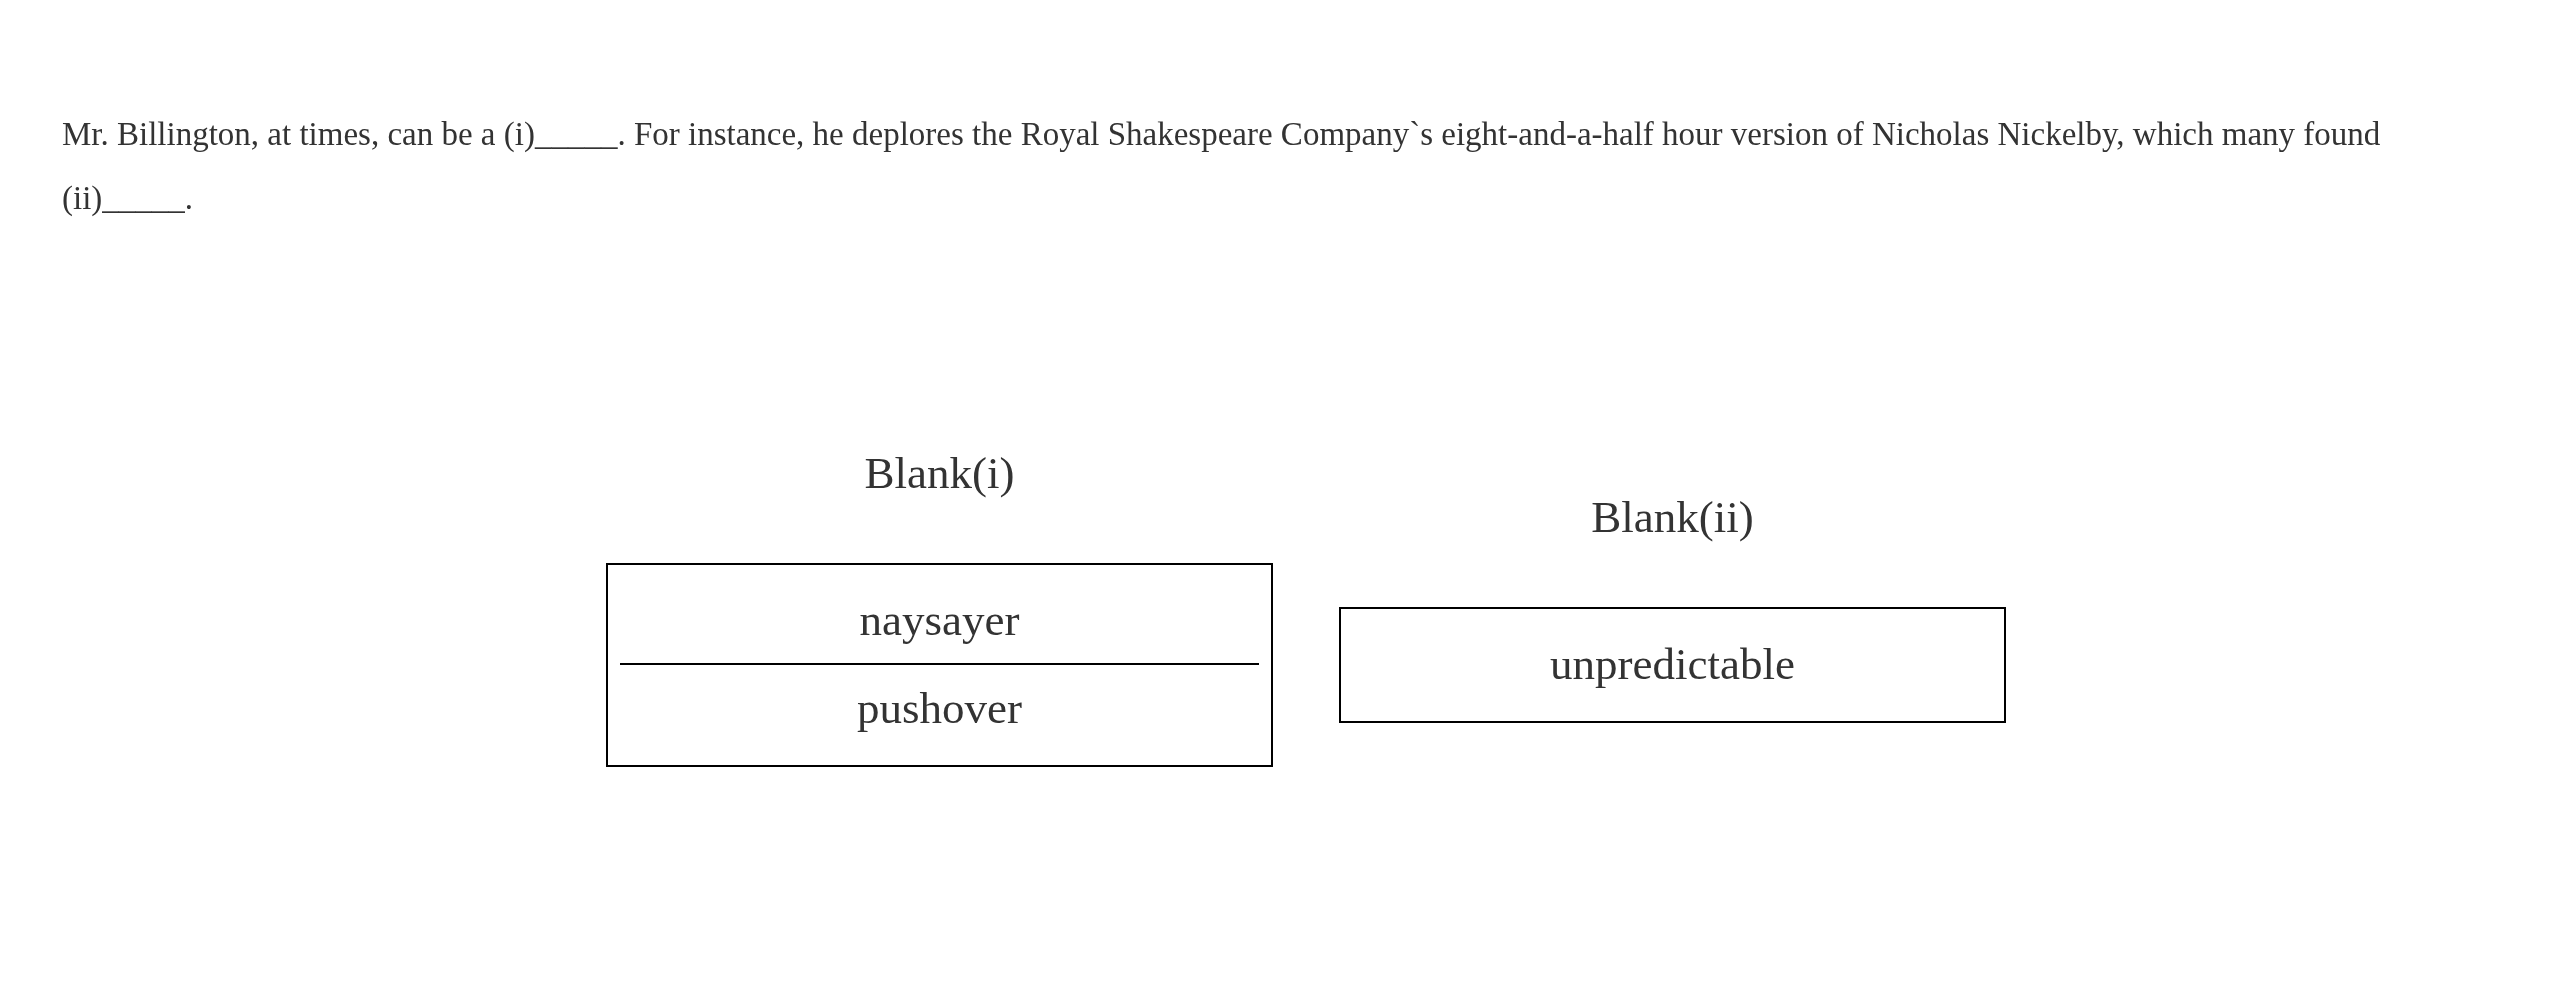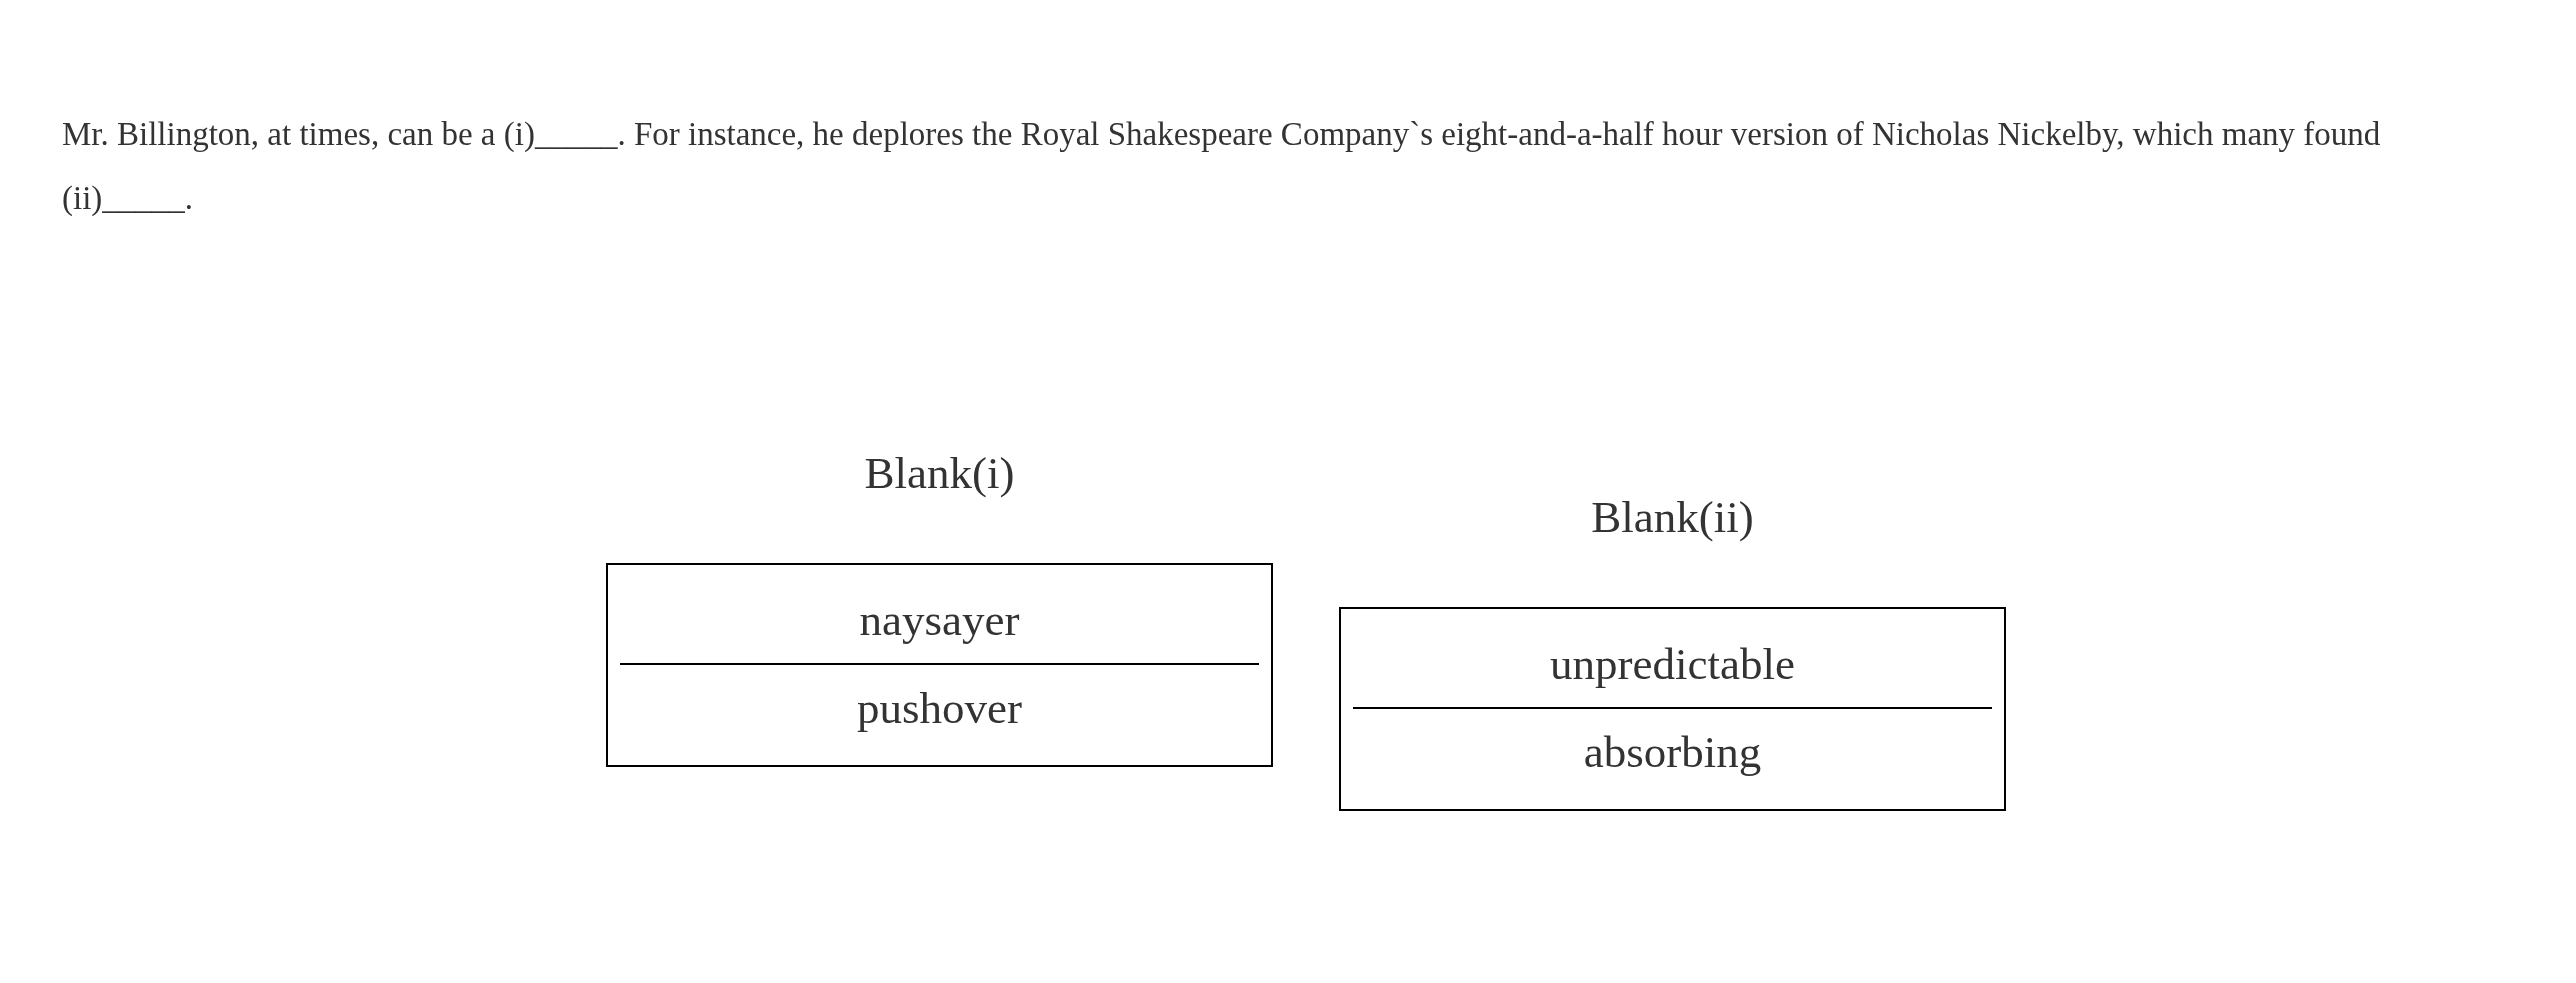--- a/index.html
+++ b/index.html
@@ -71,16 +71,15 @@
   <ul class="options">
     <li class="option">naysayer</li>
     <li class="option">pushover</li>
   </ul>
 </div>
 
 <div class="blank-col" id="col-ii">
   <div class="blank-header">Blank(ii)</div>
   <ul class="options">
     <li class="option">unpredictable</li>
-    <li class="option">absorbing</li>
   </ul>
 </div>
 
 
 </body></html>

